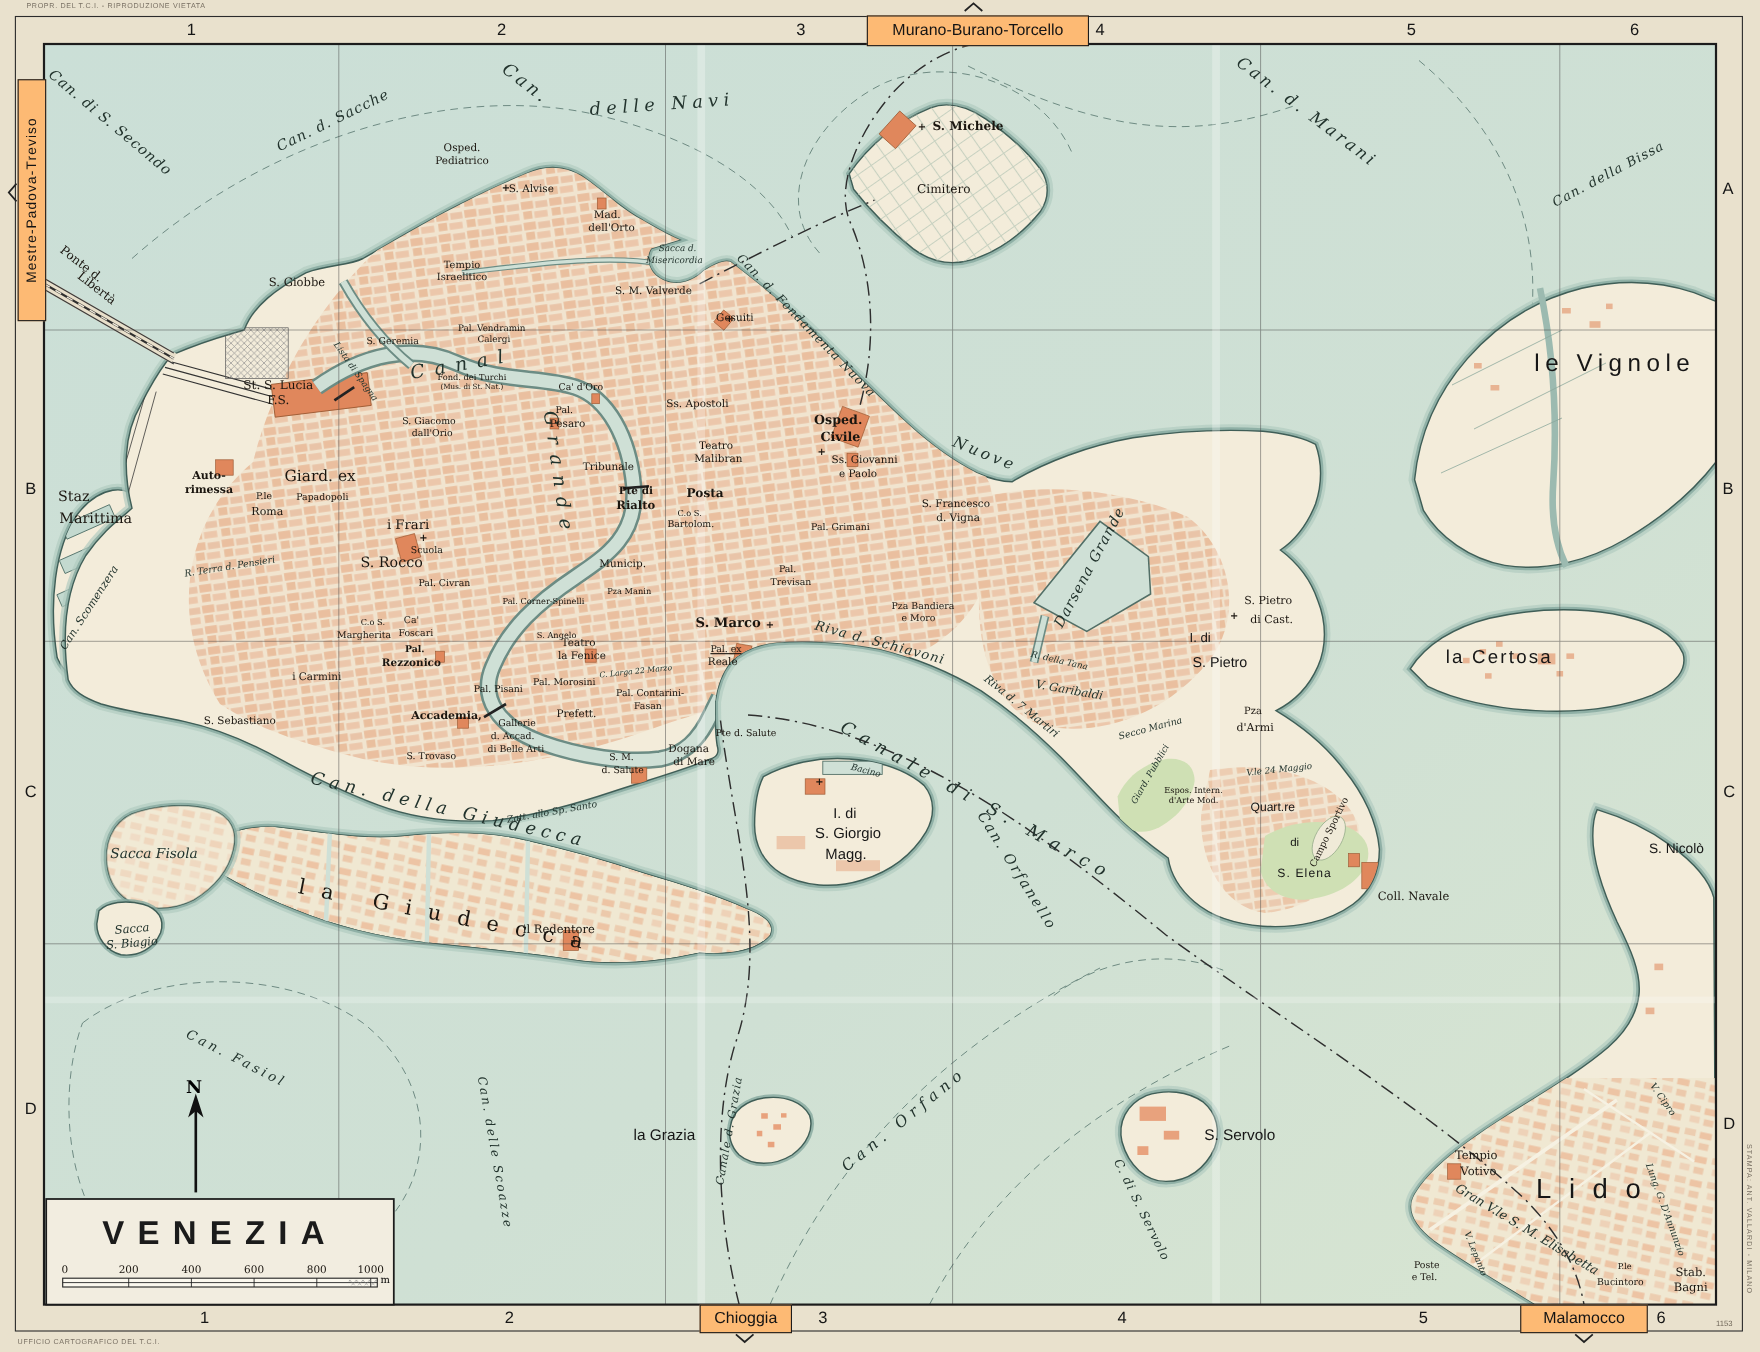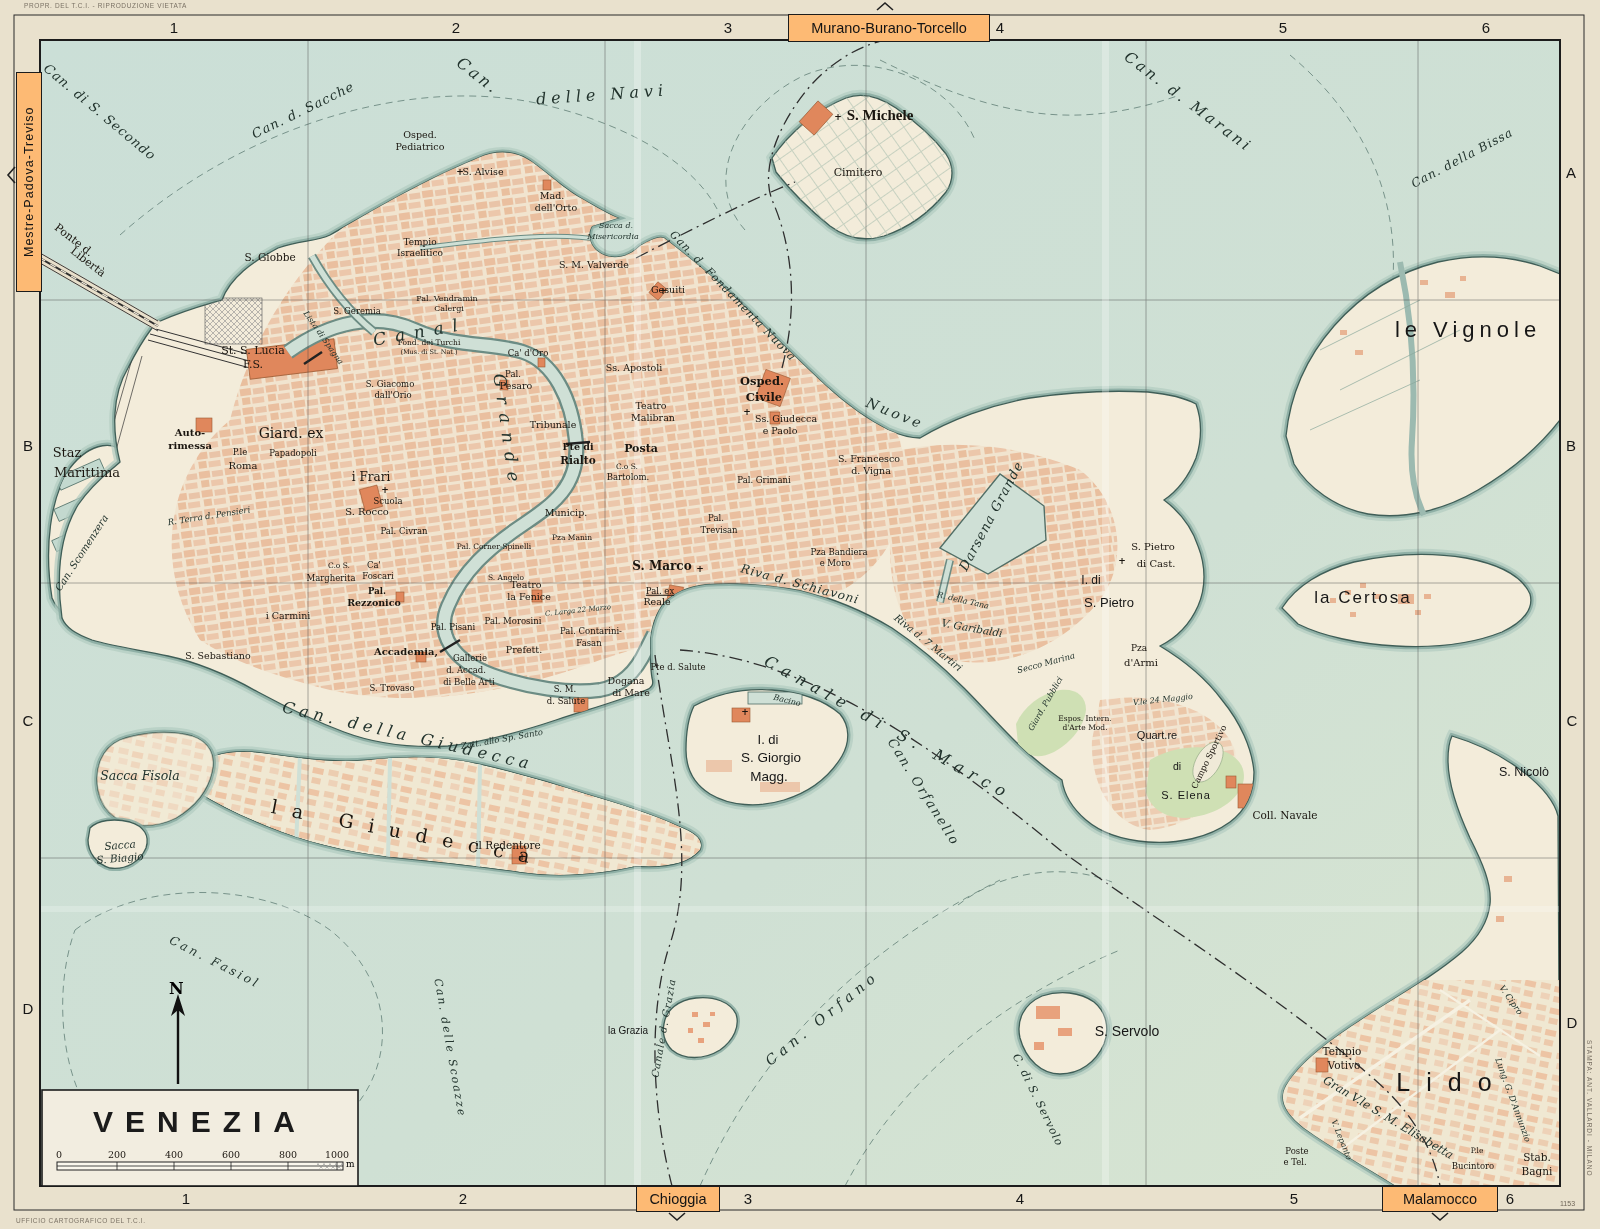--- a/index.html
+++ b/index.html
@@ -417,26 +417,26 @@
       <span class="lb f-it" style="left: 323px; top: 338px; font-size: 8px; transform: translate(-50%, -50%) rotate(55deg);">Lista di Spagna</span>
       <span class="lb f-it" style="left: 209px; top: 516px; font-size: 8.5px; transform: translate(-50%, -50%) rotate(-9deg);">R. Terra d. Pensieri</span>
       <span class="lb f-it" style="left: 140px; top: 776px; font-size: 12.5px; transform: translate(-50%, -50%) rotate(0deg);">Sacca Fisola</span>
       <span class="lb f-it" style="left: 120px; top: 845px; font-size: 10.5px; transform: translate(-50%, -50%) rotate(-5deg);">Sacca</span>
       <span class="lb f-it" style="left: 120px; top: 858px; font-size: 10.5px; transform: translate(-50%, -50%) rotate(-5deg);">S. Biagio</span>
       <span class="lb f-it" style="left: 616px; top: 226px; font-size: 8px; transform: translate(-50%, -50%) rotate(0deg);">Sacca d.</span>
       <span class="lb f-it" style="left: 613px; top: 237px; font-size: 8px; transform: translate(-50%, -50%) rotate(0deg);">Misericordia</span>
       <span class="lb f-it" style="left: 991px; top: 516px; font-size: 13px; letter-spacing: 1px; transform: translate(-50%, -50%) rotate(-62deg);">Darsena Grande</span>
       <span class="lb f-it" style="left: 963px; top: 601px; font-size: 8px; transform: translate(-50%, -50%) rotate(13deg);">R. della Tana</span>
       <span class="lb f-it" style="left: 972px; top: 628px; font-size: 10.5px; transform: translate(-50%, -50%) rotate(10deg);">V. Garibaldi</span>
-      <span class="lb f-seb" style="left: 880px; top: 115px; font-size: 15px; transform: translate(-50%, -50%) rotate(0deg); font-family: Liberation Serif, serif;">S. Michele</span>
+      <span class="lb f-seb" style="left: 880px; top: 115px; font-size: 11px; transform: translate(-50%, -50%) rotate(0deg);">S. Michele</span>
       <span class="lb f-se" style="left: 858px; top: 172px; font-size: 11px; transform: translate(-50%, -50%) rotate(0deg);">Cimitero</span>
       <span class="lb f-sa" style="left: 1468px; top: 330px; font-size: 22px; letter-spacing: 5px; transform: translate(-50%, -50%) rotate(0deg);">le Vignole</span>
       <span class="lb f-sa" style="left: 1363px; top: 597px; font-size: 17px; letter-spacing: 2px; transform: translate(-50%, -50%) rotate(0deg);">la Certosa</span>
       <span class="lb f-sa" style="left: 1524px; top: 772px; font-size: 12.5px; transform: translate(-50%, -50%) rotate(0deg);">S. Nicolò</span>
-      <span class="lb f-sa" style="left: 604px; top: 1031px; font-size: 10px; transform: translate(-50%, -50%) rotate(0deg); margin-left: 24px;">la Grazia</span>
+      <span class="lb f-sa" style="left: 604px; top: 1031px; font-size: 14px; transform: translate(-50%, -50%) rotate(0deg);">la Grazia</span>
       <span class="lb f-sa" style="left: 1127px; top: 1031px; font-size: 14px; transform: translate(-50%, -50%) rotate(0deg);">S. Servolo</span>
       <span class="lb f-sa" style="left: 1452px; top: 1082px; font-size: 25px; letter-spacing: 16px; transform: translate(-50%, -50%) rotate(0deg);">Lido</span>
       <span class="lb f-sa" style="left: 768px; top: 739px; font-size: 13px; transform: translate(-50%, -50%) rotate(0deg);">I. di</span>
       <span class="lb f-sa" style="left: 771px; top: 758px; font-size: 13.5px; transform: translate(-50%, -50%) rotate(0deg);">S. Giorgio</span>
       <span class="lb f-sa" style="left: 769px; top: 777px; font-size: 13.5px; transform: translate(-50%, -50%) rotate(0deg);">Magg.</span>
       <span class="lb f-sa" style="left: 1091px; top: 580px; font-size: 12px; transform: translate(-50%, -50%) rotate(0deg);">I. di</span>
       <span class="lb f-sa" style="left: 1109px; top: 602px; font-size: 13px; transform: translate(-50%, -50%) rotate(0deg);">S. Pietro</span>
       <span class="lb f-se" style="left: 1153px; top: 547px; font-size: 10px; transform: translate(-50%, -50%) rotate(0deg);">S. Pietro</span>
       <span class="lb f-se" style="left: 1156px; top: 564px; font-size: 10px; transform: translate(-50%, -50%) rotate(0deg);">di Cast.</span>
       <span class="lb f-se" style="left: 1139px; top: 648px; font-size: 9px; transform: translate(-50%, -50%) rotate(0deg);">Pza</span>
@@ -485,21 +485,21 @@
       <span class="lb f-se" style="left: 253px; top: 350px; font-size: 11px; transform: translate(-50%, -50%) rotate(0deg);">St. S. Lucia</span>
       <span class="lb f-se" style="left: 253px; top: 364px; font-size: 11px; transform: translate(-50%, -50%) rotate(0deg);">F.S.</span>
       <span class="lb f-seb" style="left: 190px; top: 433px; font-size: 10px; transform: translate(-50%, -50%) rotate(0deg);">Auto-</span>
       <span class="lb f-seb" style="left: 190px; top: 446px; font-size: 10px; transform: translate(-50%, -50%) rotate(0deg);">rimessa</span>
       <span class="lb f-se" style="left: 240px; top: 452px; font-size: 8.5px; transform: translate(-50%, -50%) rotate(0deg);">P.le</span>
       <span class="lb f-se" style="left: 243px; top: 466px; font-size: 10px; transform: translate(-50%, -50%) rotate(0deg);">Roma</span>
       <span class="lb f-se" style="left: 291px; top: 433px; font-size: 14px; transform: translate(-50%, -50%) rotate(0deg);">Giard. ex</span>
       <span class="lb f-se" style="left: 293px; top: 453px; font-size: 8.5px; transform: translate(-50%, -50%) rotate(0deg);">Papadopoli</span>
       <span class="lb f-se" style="left: 371px; top: 477px; font-size: 12px; transform: translate(-50%, -50%) rotate(0deg);">i Frari</span>
       <span class="lb f-se" style="left: 356px; top: 501px; font-size: 8.5px; transform: translate(-50%, -50%) rotate(0deg); margin-left: 32px;">Scuola</span>
-      <span class="lb f-se" style="left: 356px; top: 512px; font-size: 10px; transform: translate(-50%, -50%) rotate(0deg); margin-left: 11px;">S. Rocco</span>
+      <span class="lb f-se" style="left: 356px; top: 512px; font-size: 13px; transform: translate(-50%, -50%) rotate(0deg);">S. Rocco</span>
       <span class="lb f-se" style="left: 404px; top: 531px; font-size: 8.5px; transform: translate(-50%, -50%) rotate(0deg);">Pal. Civran</span>
       <span class="lb f-se" style="left: 390px; top: 384px; font-size: 8.5px; transform: translate(-50%, -50%) rotate(0deg);">S. Giacomo</span>
       <span class="lb f-se" style="left: 393px; top: 395px; font-size: 8.5px; transform: translate(-50%, -50%) rotate(0deg);">dall'Orio</span>
       <span class="lb f-se" style="left: 339px; top: 566px; font-size: 7.5px; transform: translate(-50%, -50%) rotate(0deg);">C.o S.</span>
       <span class="lb f-se" style="left: 331px; top: 578px; font-size: 8.5px; transform: translate(-50%, -50%) rotate(0deg);">Margherita</span>
       <span class="lb f-se" style="left: 374px; top: 565px; font-size: 8.5px; transform: translate(-50%, -50%) rotate(0deg);">Ca'</span>
       <span class="lb f-se" style="left: 378px; top: 576px; font-size: 8.5px; transform: translate(-50%, -50%) rotate(0deg);">Foscari</span>
       <span class="lb f-seb" style="left: 377px; top: 591px; font-size: 8.5px; transform: translate(-50%, -50%) rotate(0deg);">Pal.</span>
       <span class="lb f-seb" style="left: 374px; top: 603px; font-size: 9.5px; transform: translate(-50%, -50%) rotate(0deg);">Rezzonico</span>
       <span class="lb f-se" style="left: 288px; top: 616px; font-size: 9.5px; transform: translate(-50%, -50%) rotate(0deg);">i Carmini</span>
@@ -510,21 +510,21 @@
       <span class="lb f-seb" style="left: 641px; top: 448px; font-size: 11px; transform: translate(-50%, -50%) rotate(0deg);">Posta</span>
       <span class="lb f-se" style="left: 627px; top: 467px; font-size: 7.5px; transform: translate(-50%, -50%) rotate(0deg);">C.o S.</span>
       <span class="lb f-se" style="left: 628px; top: 477px; font-size: 8.5px; transform: translate(-50%, -50%) rotate(0deg);">Bartolom.</span>
       <span class="lb f-se" style="left: 513px; top: 374px; font-size: 8.5px; transform: translate(-50%, -50%) rotate(0deg);">Pal.</span>
       <span class="lb f-se" style="left: 516px; top: 386px; font-size: 9.5px; transform: translate(-50%, -50%) rotate(0deg);">Pesaro</span>
       <span class="lb f-se" style="left: 528px; top: 353px; font-size: 8.5px; transform: translate(-50%, -50%) rotate(0deg);">Ca' d'Oro</span>
       <span class="lb f-se" style="left: 651px; top: 406px; font-size: 9.5px; transform: translate(-50%, -50%) rotate(0deg);">Teatro</span>
       <span class="lb f-se" style="left: 653px; top: 418px; font-size: 9.5px; transform: translate(-50%, -50%) rotate(0deg);">Malibran</span>
       <span class="lb f-seb" style="left: 762px; top: 382px; font-size: 11.5px; transform: translate(-50%, -50%) rotate(0deg);">Osped.</span>
       <span class="lb f-seb" style="left: 764px; top: 398px; font-size: 11.5px; transform: translate(-50%, -50%) rotate(0deg);">Civile</span>
-      <span class="lb f-se" style="left: 786px; top: 419px; font-size: 9.5px; transform: translate(-50%, -50%) rotate(0deg);">Ss. Giudecca</span>
+      <span class="lb f-se" style="left: 786px; top: 419px; font-size: 9.5px; transform: translate(-50%, -50%) rotate(0deg);">Ss. Giovanni</span>
       <span class="lb f-se" style="left: 780px; top: 431px; font-size: 9.5px; transform: translate(-50%, -50%) rotate(0deg);">e Paolo</span>
       <span class="lb f-se" style="left: 869px; top: 459px; font-size: 9.5px; transform: translate(-50%, -50%) rotate(0deg);">S. Francesco</span>
       <span class="lb f-se" style="left: 871px; top: 471px; font-size: 9.5px; transform: translate(-50%, -50%) rotate(0deg);">d. Vigna</span>
       <span class="lb f-se" style="left: 764px; top: 480px; font-size: 8.5px; transform: translate(-50%, -50%) rotate(0deg);">Pal. Grimani</span>
       <span class="lb f-se" style="left: 716px; top: 518px; font-size: 8.5px; transform: translate(-50%, -50%) rotate(0deg);">Pal.</span>
       <span class="lb f-se" style="left: 719px; top: 530px; font-size: 8.5px; transform: translate(-50%, -50%) rotate(0deg);">Trevisan</span>
       <span class="lb f-se" style="left: 566px; top: 513px; font-size: 9.5px; transform: translate(-50%, -50%) rotate(0deg);">Municip.</span>
       <span class="lb f-se" style="left: 572px; top: 538px; font-size: 7.5px; transform: translate(-50%, -50%) rotate(0deg);">Pza Manin</span>
       <span class="lb f-se" style="left: 494px; top: 547px; font-size: 7.5px; transform: translate(-50%, -50%) rotate(0deg);">Pal. Corner-Spinelli</span>
       <span class="lb f-se" style="left: 526px; top: 585px; font-size: 9.5px; transform: translate(-50%, -50%) rotate(0deg);">Teatro</span>

